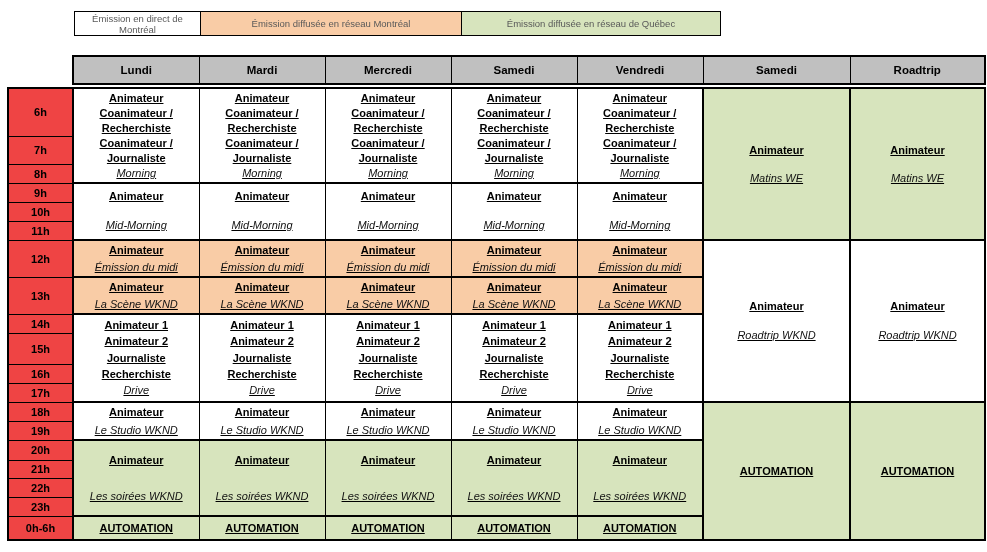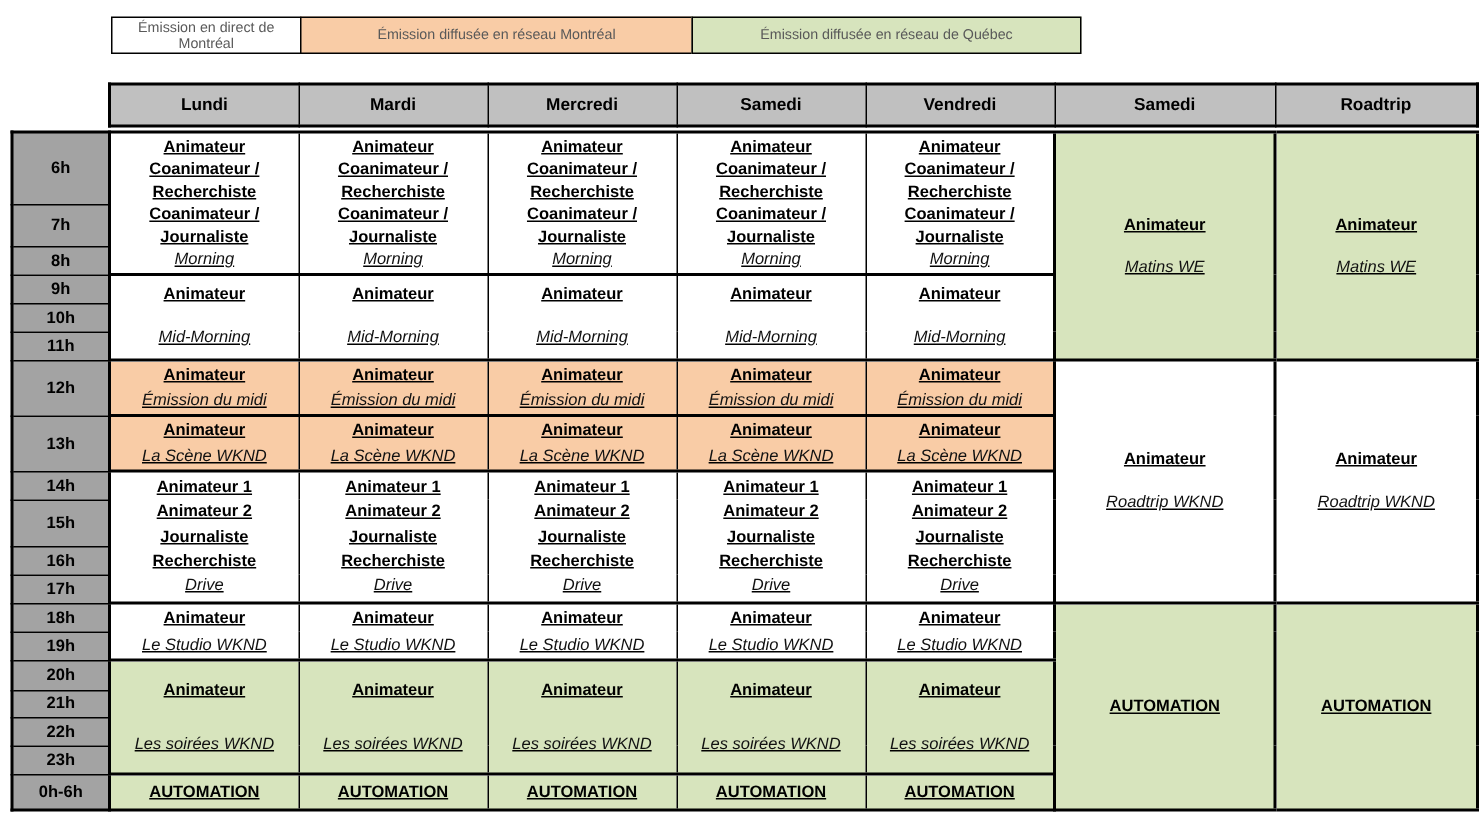--- a/index.html
+++ b/index.html
@@ -27,21 +27,21 @@
 
   
   table { border-collapse:collapse; table-layout:fixed; }
   .header-table { position:absolute; left:72px; top:55px; border:2px solid #000; }
   .header-table th {
     background:#c0c0c0; border:1px solid #000;
     height:28px; font-size:11.5px; font-weight:bold; text-align:center;
   }
   .body-table { position:absolute; left:7px; top:87px; border:2px solid #000; }
   .time-cell {
-    background:#a3a3a3; border:1px solid #000;
+    background:#ef4444; border:1px solid #000;
     font-weight:bold; font-size:11px; text-align:center; vertical-align:middle;
   }
   td.block {
     border:1px solid #000; border-top-width:2px; border-bottom-width:2px;
     padding:0; vertical-align:middle; overflow:hidden;text-decoration:underline;
   }
   td.block.thickleft { border-left-width:2px; }
   td.block.firstcol  { border-left-width:2px; }
   .fill-white  { background:#ffffff; }
   .fill-orange { background:#f9cca6; }

